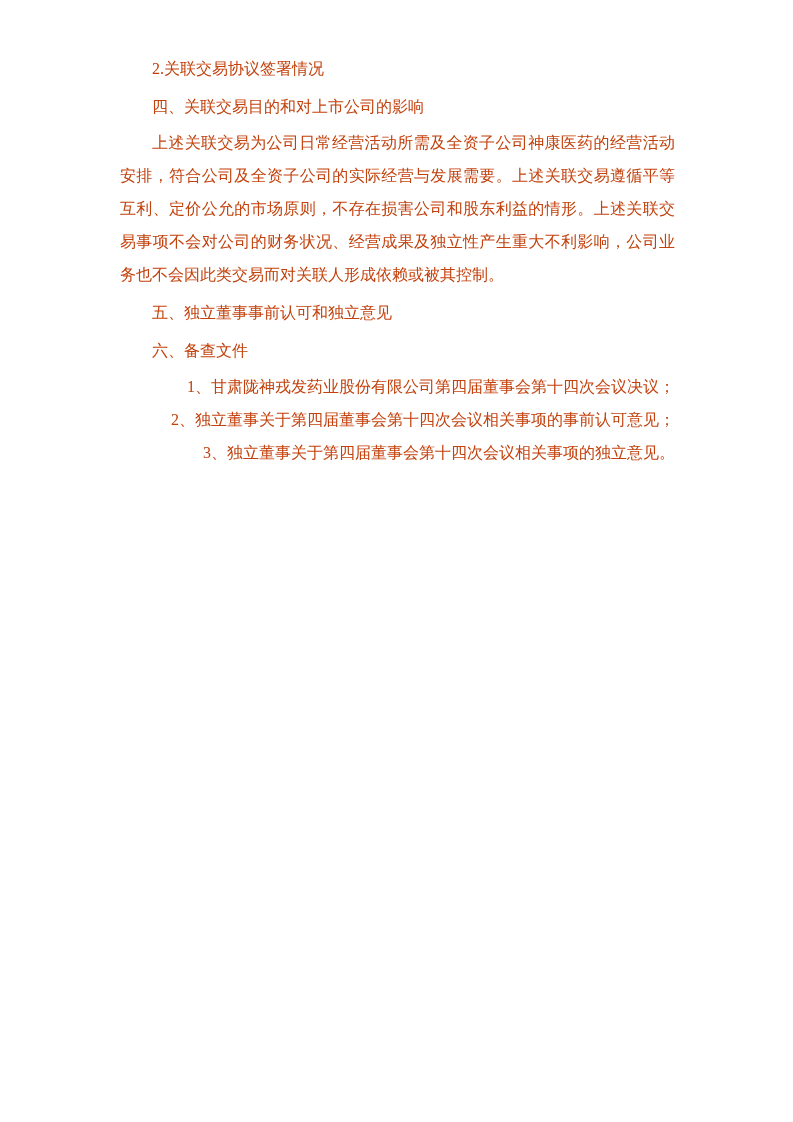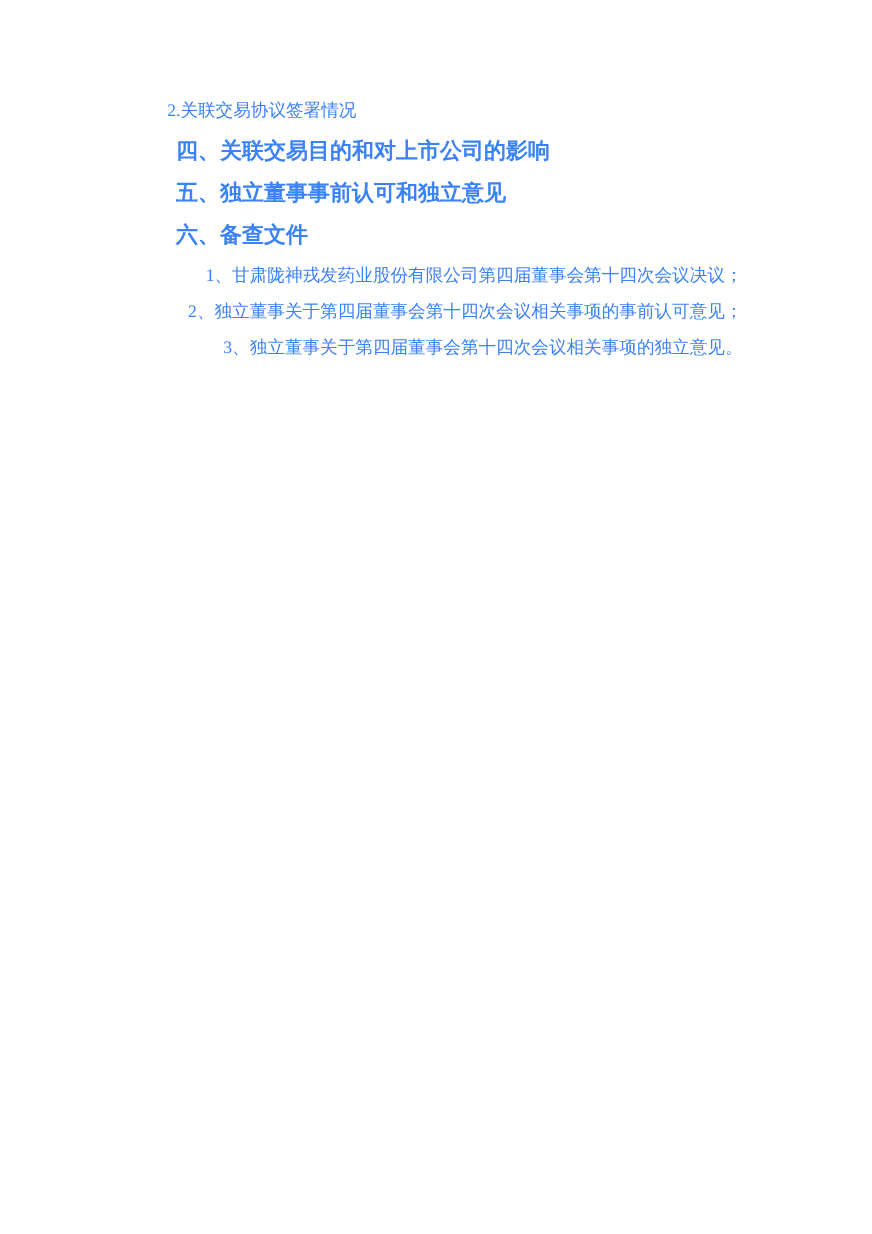--- a/index.html
+++ b/index.html
@@ -7,54 +7,55 @@
     padding: 0;
     background: #ffffff;
   }
   .page {
     position: relative;
     width: 793px;
     height: 1122px;
     margin: 0 auto;
     background: #ffffff;
     box-sizing: border-box;
-    padding: 84px 118px 0 120px;
+    padding: 52px 118px 0 120px;
     overflow: hidden;
     font-family: "Liberation Serif", "DejaVu Serif", serif;
-    color: #3b82f6;
+    color: #c2410c;
   }
   .para {
     margin: 0;
     font-size: 16px;
     line-height: 33px;
     text-align: justify;
     text-indent: 2em;
     word-break: break-all;
   }
   .heading {
     margin: 5px 0 3px 0;
-    font-size: 20px;
+    font-size: 16px;
     line-height: 33px;
-    font-weight: bold;
+    font-weight: normal;
     text-indent: 2em;
     font-family: "Liberation Sans", "DejaVu Sans", sans-serif;
   }
   .list-item {
     margin: 0;
     font-size: 16px;
     line-height: 33px;
     text-indent: 2em;
     word-break: break-all;
     text-align: right;
   }
 </style>
 </head>
 <body>
 
 <div class="page">
   <p class="para">2.关联交易协议签署情况</p>
   <h3 class="heading">四、关联交易目的和对上市公司的影响</h3>
+  <p class="para">上述关联交易为公司日常经营活动所需及全资子公司神康医药的经营活动安排，符合公司及全资子公司的实际经营与发展需要。上述关联交易遵循平等互利、定价公允的市场原则，不存在损害公司和股东利益的情形。上述关联交易事项不会对公司的财务状况、经营成果及独立性产生重大不利影响，公司业务也不会因此类交易而对关联人形成依赖或被其控制。</p>
   <h3 class="heading">五、独立董事事前认可和独立意见</h3>
   <h3 class="heading">六、备查文件</h3>
   <p class="list-item">1、甘肃陇神戎发药业股份有限公司第四届董事会第十四次会议决议；</p>
   <p class="list-item">2、独立董事关于第四届董事会第十四次会议相关事项的事前认可意见；</p>
   <p class="list-item">3、独立董事关于第四届董事会第十四次会议相关事项的独立意见。</p>
 </div>
 
 </body></html>

